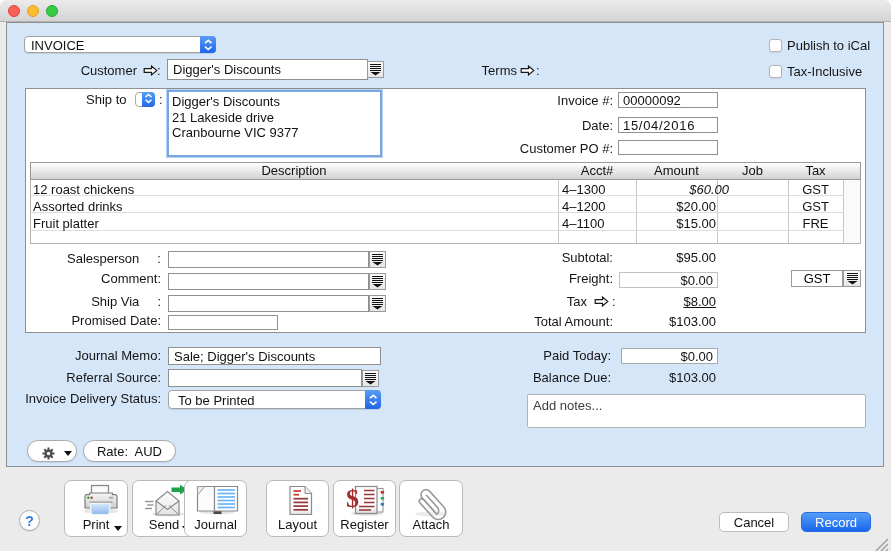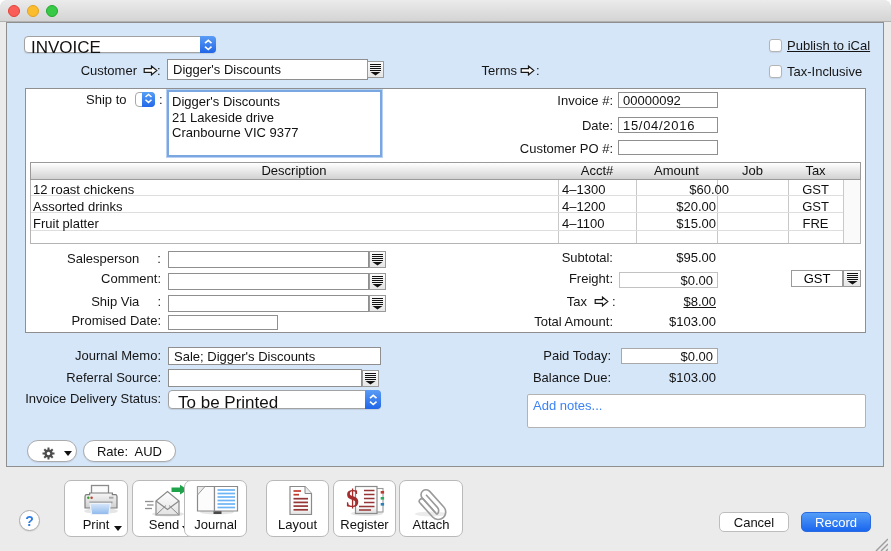--- a/index.html
+++ b/index.html
@@ -11,21 +11,21 @@
 .inp { position:absolute; background:#fff; border:1px solid #8f8f8f; font-size:13px; color:#111; white-space:nowrap; overflow:hidden; }
 .chk { position:absolute; width:13px; height:13px; background:#fff; border:1px solid #b4b4b4; border-radius:3px; box-shadow:0 1px 1px rgba(0,0,0,0.08); }
 .listbtn { position:absolute; width:17px; height:17px; background:linear-gradient(#fbfbfb,#e6e6e6); border:1px solid #9a9a9a; }
 .money { position:absolute; font-size:13px; color:#111; text-align:right; }
 #titlebar { position:absolute; left:0; top:0; width:891px; height:22px; border-radius:6px 6px 0 0;
   background:linear-gradient(#ebebeb,#d4d4d4); border-bottom:1px solid #b1b1b1; }
 #titlebar .title { position:absolute; left:0; right:0; top:4px; text-align:center; font-size:13px; color:#2d2d2d; }
 .light { position:absolute; top:5px; width:12px; height:12px; border-radius:50%; }
 #panel { position:absolute; left:6px; top:22px; width:878px; height:445px; background:#d6e6f9; border:1px solid #8f8f8f; }
 #mainbox { position:absolute; left:25px; top:88px; width:841px; height:245px; background:#fff; border:1px solid #8f8f8f; }
-.popup { position:absolute; background:#fff; border:1px solid #a2a2a2; border-radius:4px; font-size:17px; color:#111; box-shadow:0 1px 1px rgba(0,0,0,0.1); }
+.popup { position:absolute; background:#fff; border:1px solid #a2a2a2; border-radius:4px; font-size:13px; color:#111; box-shadow:0 1px 1px rgba(0,0,0,0.1); }
 .popup .cap { position:absolute; right:-1px; top:-1px; bottom:-1px; width:16px; border-radius:0 4px 4px 0;
   background:linear-gradient(#5a9cf5,#2066e8); }
 .popup .cap svg { position:absolute; left:3px; top:50%; margin-top:-6px; }
 .thead { position:absolute; background:linear-gradient(#ffffff,#d2d2d2); border:1px solid #9a9a9a; }
 .th { position:absolute; font-size:13px; color:#111; text-align:center; }
 .tcell { position:absolute; font-size:13px; color:#111; white-space:nowrap; }
 .vline { position:absolute; width:1px; background:#c9c9c9; }
 .hline { position:absolute; height:1px; background:#dedede; }
 .tbtn { position:absolute; top:480px; height:57px; background:#fff; border:1px solid #b9b9b9; border-radius:7px; }
 .tbtn .cap { position:absolute; bottom:4px; left:0; right:0; text-align:center; font-size:13px; color:#111; }
@@ -47,21 +47,21 @@
   <span style="position:absolute; left:6px; top:1px;">INVOICE</span>
   <div class="cap">
       <svg width="11" height="12" viewBox="0 0 11 12">
         <path d="M2 4.2 L5.25 1.3 L8.5 4.2" stroke="#fff" stroke-width="1.6" fill="none"></path>
         <path d="M2 7.6 L5.25 10.5 L8.5 7.6" stroke="#fff" stroke-width="1.6" fill="none"></path>
       </svg>
     </div>
 </div>
 
 <div class="chk" style="left:769px; top:39px;"></div>
-<div class="lbl" style="left:787px; top:38px;text-decoration:underline;">Publish to iCal</div>
+<div class="lbl" style="left:787px; top:38px;">Publish to iCal</div>
 <div class="chk" style="left:769px; top:65px;"></div>
 <div class="lbl" style="left:787px; top:64px;">Tax-Inclusive</div>
 
 <div class="lbl r" style="right:754px; top:63px;">Customer</div>
 <svg class="abs" style="left:143px; top:65px;" width="15" height="11" viewBox="0 0 15 11">
     <path d="M1.2 3.7 h7.3 v-2.6 l5.3 4.4 -5.3 4.4 v-2.6 h-7.3 z" fill="#fff" stroke="#1a1a1a" stroke-width="1.2"></path>
   </svg>
 <div class="lbl" style="left:157px; top:63px;">:</div>
 <div class="inp" style="left:167px; top:59px; width:201px; height:21px; padding:2px 0 0 5px;">Digger's Discounts</div>
 <div class="listbtn" style="left:367px; top:61px;">
@@ -114,21 +114,21 @@
 <div class="vline" style="left:558px; top:180px; height:63px;"></div>
 <div class="vline" style="left:636px; top:180px; height:63px;"></div>
 <div class="vline" style="left:717px; top:180px; height:63px;"></div>
 <div class="vline" style="left:788px; top:180px; height:63px;"></div>
 <div class="vline" style="left:843px; top:180px; height:63px;"></div>
 <div class="hline" style="left:31px; top:195px; width:812px;"></div>
 <div class="hline" style="left:31px; top:212px; width:812px;"></div>
 <div class="hline" style="left:31px; top:230px; width:812px;"></div>
 <div class="tcell" style="left:33px; top:182px;">12 roast chickens</div>
 <div class="tcell" style="left:562px; top:182px;">4–1300</div>
-<div class="tcell r" style="left:636px; top:182px; width:93px;">$60.00</div>
+<div class="tcell r" style="left:636px; top:182px; width:93px;font-style:italic;">$60.00</div>
 <div class="tcell" style="left:788px; top:182px; width:55px; text-align:center;">GST</div>
 <div class="tcell" style="left:33px; top:199px;">Assorted drinks</div>
 <div class="tcell" style="left:562px; top:199px;">4–1200</div>
 <div class="tcell r" style="left:636px; top:199px; width:80px;">$20.00</div>
 <div class="tcell" style="left:788px; top:199px; width:55px; text-align:center;">GST</div>
 <div class="tcell" style="left:33px; top:216px;">Fruit platter</div>
 <div class="tcell" style="left:562px; top:216px;">4–1100</div>
 <div class="tcell r" style="left:636px; top:216px; width:80px;">$15.00</div>
 <div class="tcell" style="left:788px; top:216px; width:55px; text-align:center;">FRE</div>
 
@@ -212,21 +212,21 @@
         <path d="M2 4.2 L5.25 1.3 L8.5 4.2" stroke="#fff" stroke-width="1.6" fill="none"></path>
         <path d="M2 7.6 L5.25 10.5 L8.5 7.6" stroke="#fff" stroke-width="1.6" fill="none"></path>
       </svg>
     </div>
 </div>
 
 <div class="lbl r" style="right:280px; top:348px;">Paid Today:</div>
 <div class="inp r" style="left:621px; top:348px; width:97px; height:16px; padding:0 4px 0 0; border-color:#a8a8a8;">$0.00</div>
 <div class="lbl r" style="right:280px; top:370px;">Balance Due:</div>
 <div class="money" style="left:616px; top:370px; width:100px;">$103.00</div>
-<div class="abs" style="left:527px; top:394px; width:339px; height:34px; background:#fff; border:1px solid #b3b3b3; border-radius:2px; font-size:13px; color:#3b82f6; padding:3px 0 0 5px;">Add notes...</div>
+<div class="abs" style="left:527px; top:394px; width:339px; height:34px; background:#fff; border:1px solid #b3b3b3; border-radius:2px; font-size:13px; color:#404040; padding:3px 0 0 5px;">Add notes...</div>
 
 <div class="roundbtn" style="left:27px; top:440px; width:50px; height:22px;">
   <svg width="13" height="13" viewBox="0 0 13 13" style="position:absolute;left:14px;top:6px;">
     <circle cx="6.5" cy="6.5" r="4" fill="#4d4d4d"></circle>
     <g stroke="#4d4d4d" stroke-width="2">
       <line x1="6.5" y1="0.5" x2="6.5" y2="12.5"></line>
       <line x1="0.5" y1="6.5" x2="12.5" y2="6.5"></line>
       <line x1="2.3" y1="2.3" x2="10.7" y2="10.7"></line>
       <line x1="10.7" y1="2.3" x2="2.3" y2="10.7"></line>
     </g>

